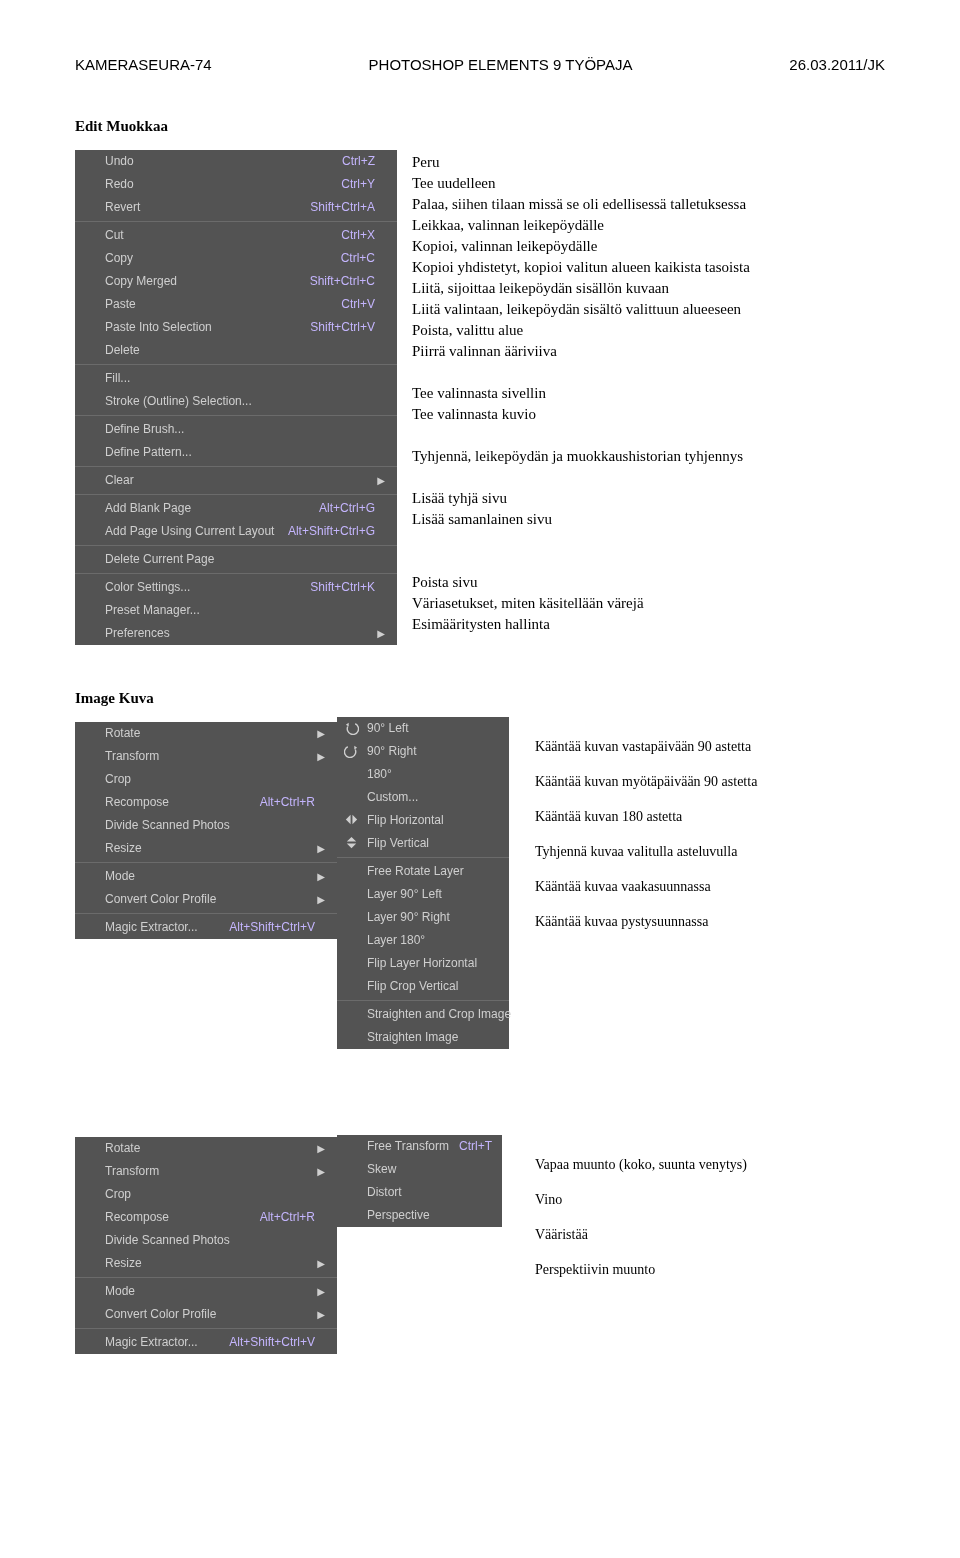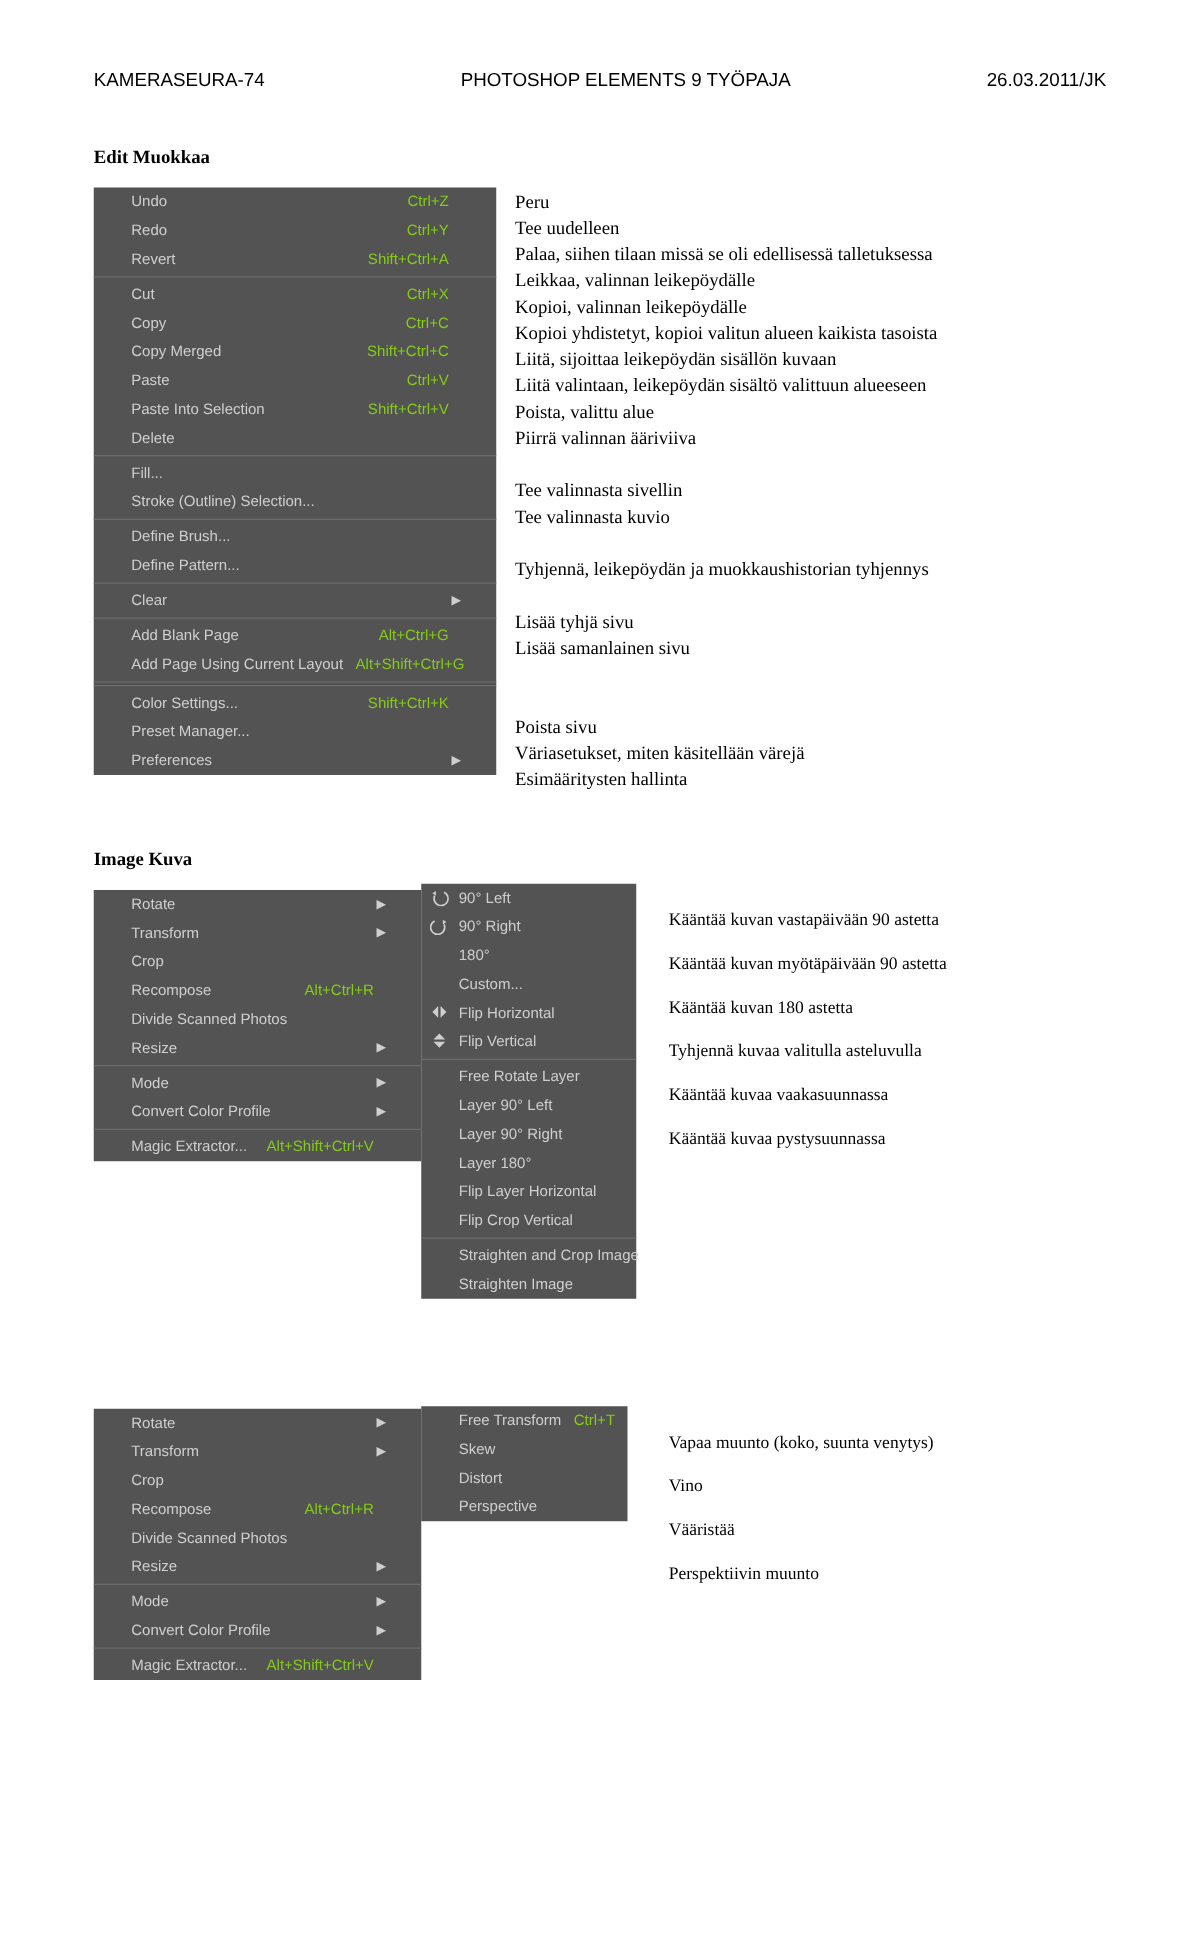--- a/index.html
+++ b/index.html
@@ -1,23 +1,23 @@
 <!DOCTYPE html>
 <html><head>
 <meta charset="utf-8">
 <style>
 body{margin:0;font-family:"Times New Roman",serif;font-size:15px;color:#000;background:#fff;width:960px}
 .page{padding:56px 75px}
 .header{display:flex;justify-content:space-between;margin-bottom:45px}
 .header span{font-family:Liberation Sans, sans-serif;font-size:15px}
 .section-title{font-weight:bold;font-size:15px;margin-bottom:15px}
 .menu{background:#535353;color:#cfcfcf;font-family:Tahoma,Arial,sans-serif;font-size:12px;line-height:21px}
-.menu-row{display:flex;align-items:center;padding:1px 28px 1px 30px;gap:10px;position:relative}
+.menu-row{display:flex;align-items:center;padding:1px 12px 1px 30px;gap:10px;position:relative}
 .menu-row .lbl{flex:1;white-space:nowrap}
-.menu-row .sc{color:#84cc16;white-space:nowrap;margin-right:10px}
+.menu-row .sc{color:#c4b5fd;white-space:nowrap;margin-right:10px}
 .menu-row .arrow{color:#cfcfcf;font-size:10px}
 .sep{border-top:1px solid #6b6b6b;margin:2px 0}
 .ico{position:absolute;left:6px;top:2px;width:17px;height:17px;display:flex;align-items:center;justify-content:center}
 .ico svg{width:15px;height:15px}
 .edit-wrap{display:flex;gap:15px;align-items:flex-start}
 .edit-menu{width:322px}
 .edit-desc{flex:1;font-size:15px;line-height:21px;padding-top:2px}
 .edit-desc p{margin:0}
 .image-section{margin-top:45px}
 .stack{position:relative;height:700px}
@@ -98,20 +98,23 @@
         <div class="sep"></div>
         <div class="menu-row">
           <span class="lbl">Add Blank Page</span>
           <span class="sc">Alt+Ctrl+G</span>
         </div>
         <div class="menu-row">
           <span class="lbl">Add Page Using Current Layout</span>
           <span class="sc">Alt+Shift+Ctrl+G</span>
         </div>
         <div class="sep"></div>
+        <div class="menu-row">
+          <span class="lbl">Delete Current Page</span>
+        </div>
         <div class="sep"></div>
         <div class="menu-row">
           <span class="lbl">Color Settings...</span>
           <span class="sc">Shift+Ctrl+K</span>
         </div>
         <div class="menu-row">
           <span class="lbl">Preset Manager...</span>
         </div>
         <div class="menu-row">
           <span class="lbl">Preferences</span>

